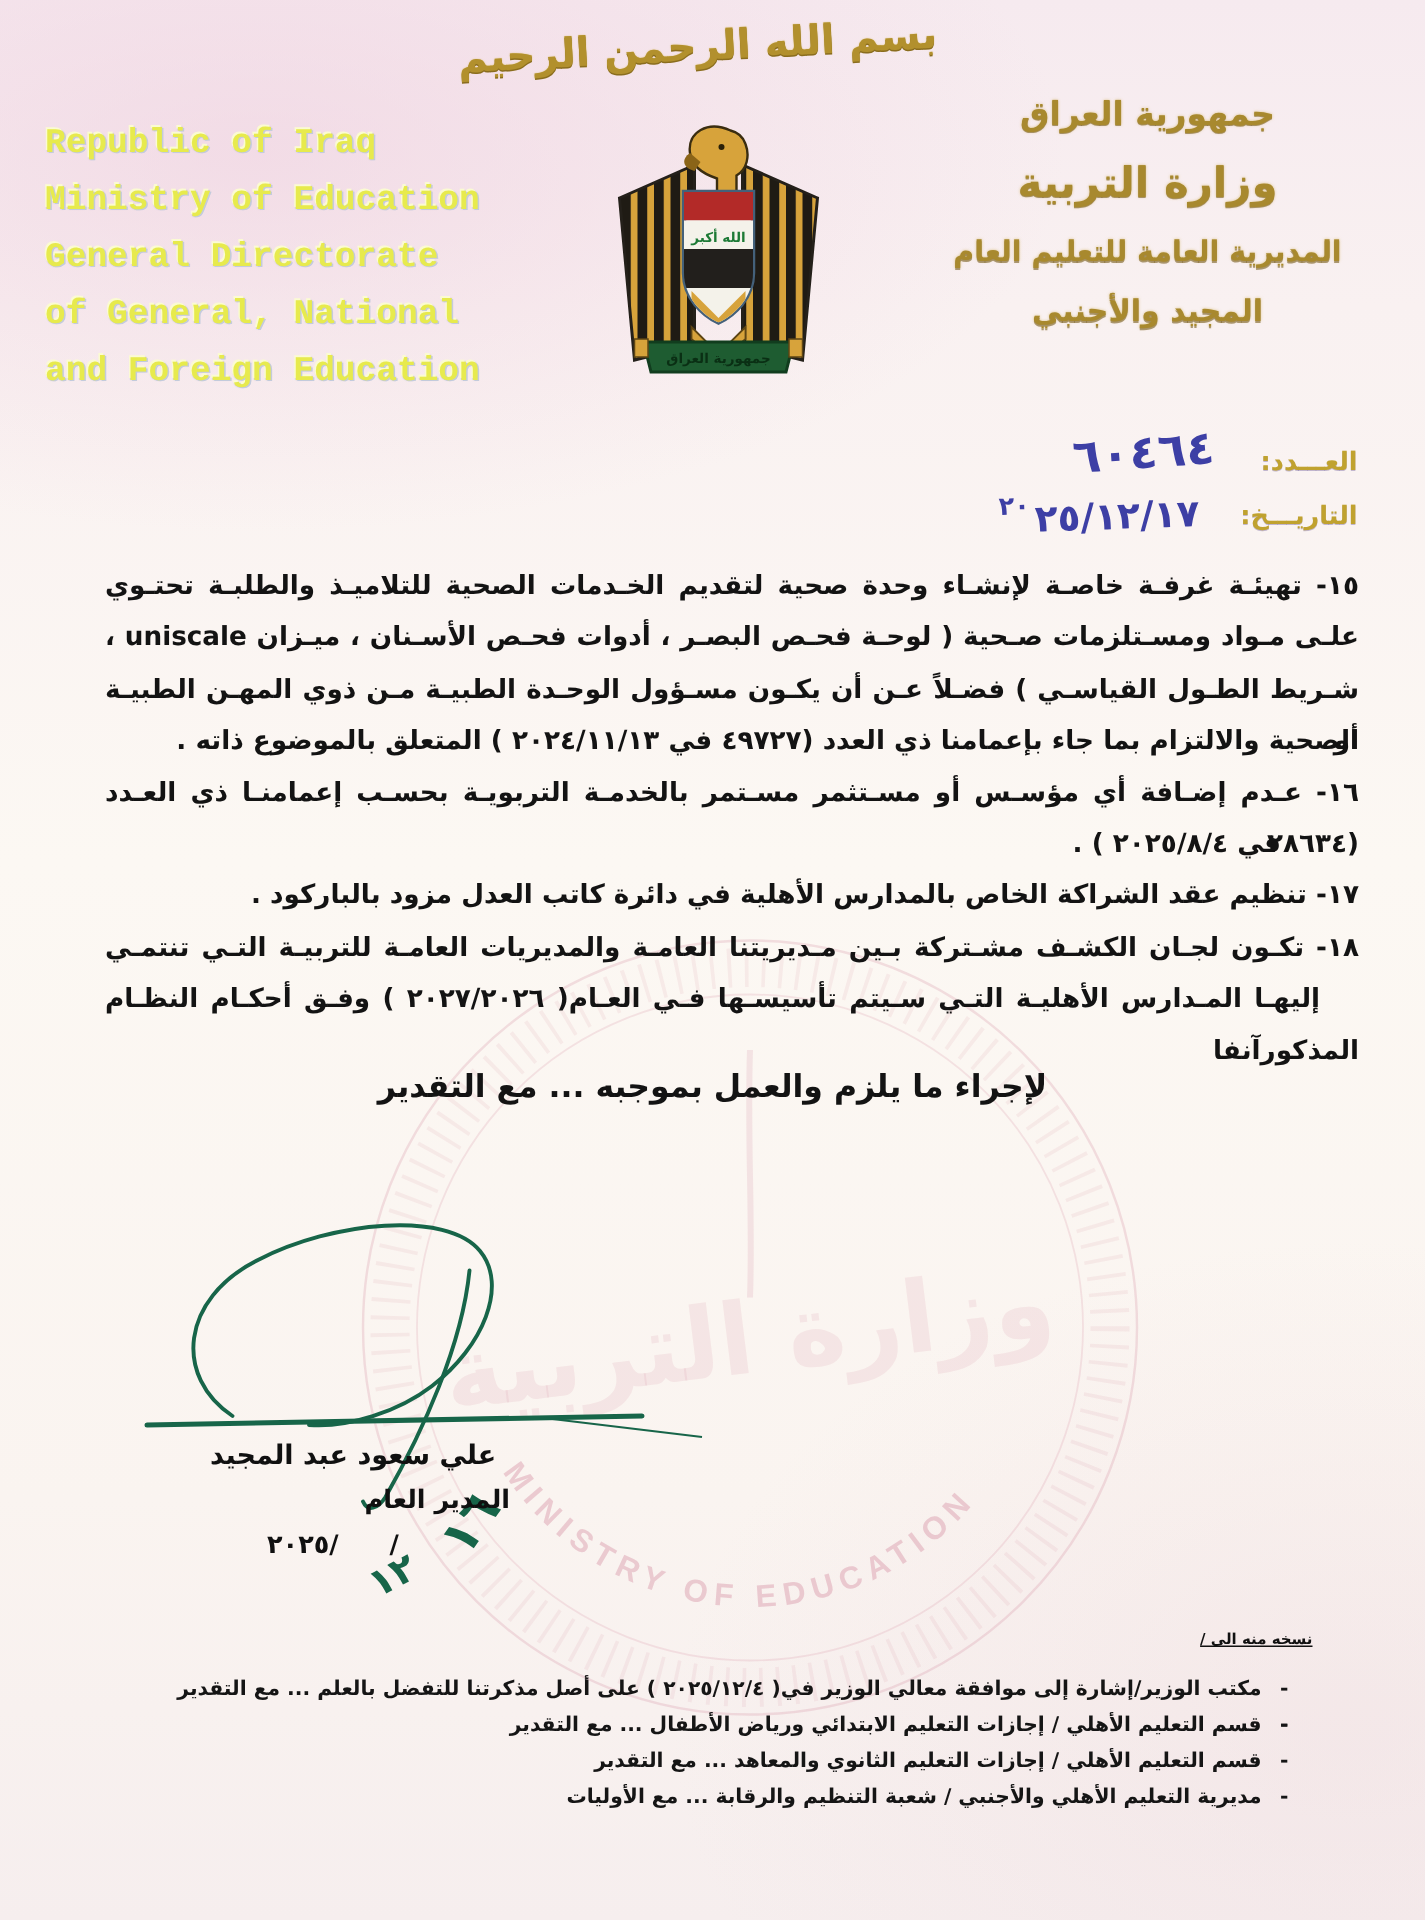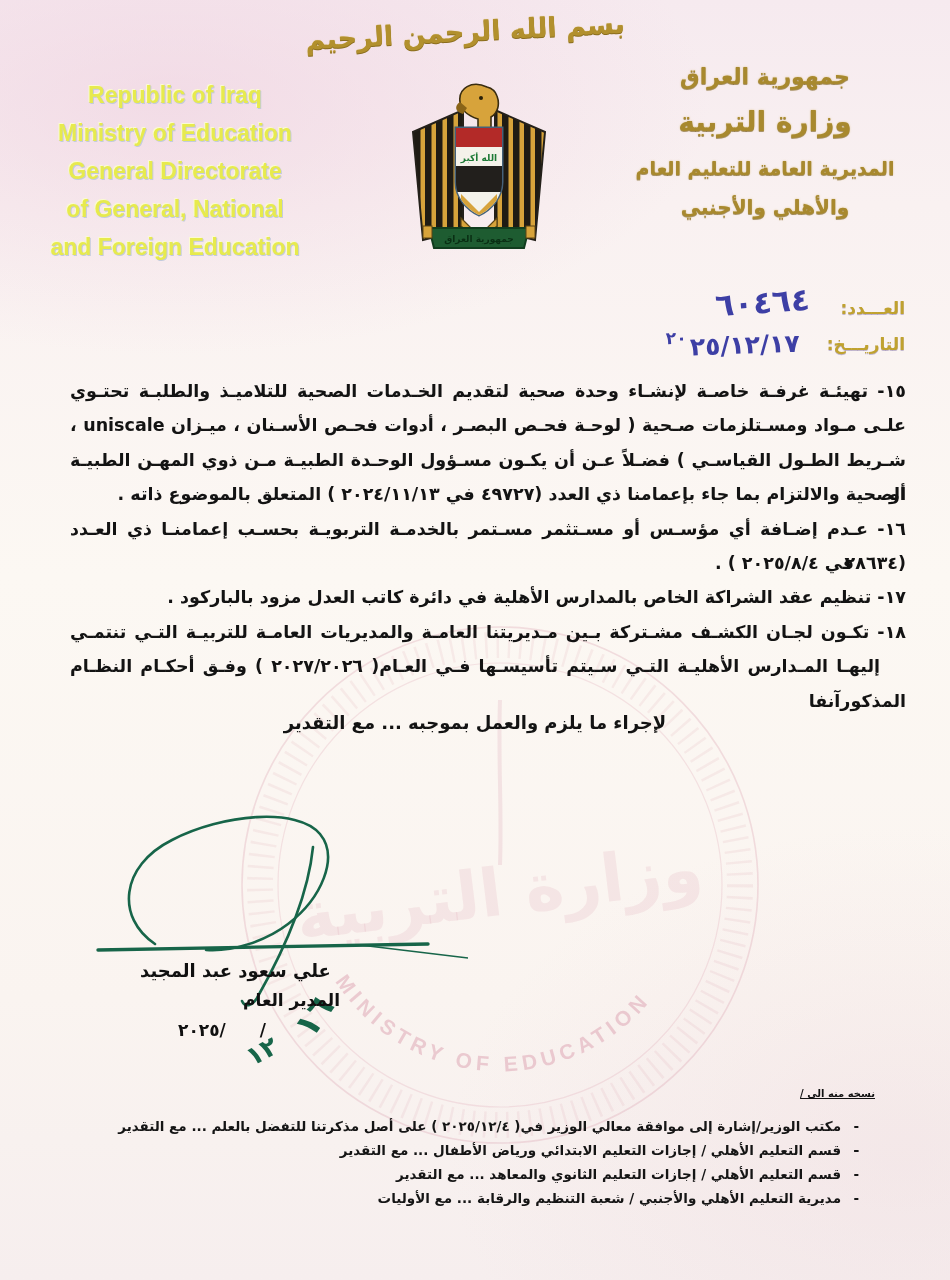--- a/index.html
+++ b/index.html
@@ -11,22 +11,22 @@
       radial-gradient(ellipse 700px 500px at 95% 90%, rgba(236,214,220,.35), rgba(236,214,220,0) 65%),
       linear-gradient(180deg,#f6eaef 0%,#f9f1f1 16%,#fcf8f3 45%,#faf4f0 78%,#f6eeee 100%);
   }
   
   .basmala{
     position:absolute; left:300px; top:16px; width:330px; text-align:center;
     color:#b2902d; font-weight:bold; font-size:27px; transform:rotate(-3deg);
     text-shadow:0 1px 0 #8a6d1e, 0 0 1px #d9bd6a; letter-spacing:1px;
   }
   .lh-en{
-    position:absolute; left:30px; top:76px; width:290px; text-align:center;
-    font-family:Liberation Sans, sans-serif; font-weight:bold; font-size:23px; line-height:38px;
+    position:absolute; left:30px; top:76px; width:290px; text-align:left;
+    font-family:Liberation Mono, monospace; font-weight:bold; font-size:23px; line-height:38px;
     color:#e7ea4d;
     text-shadow:1px 1px 0 #c3cbdc, -1px -1px 0 #fbfbd2, 0 0 1px #aab4c8;
   }
   .emblem{ position:absolute; left:403px; top:82px; }
   .lh-ar{
     position:absolute; right:30px; top:58px; width:310px; text-align:center;
     color:#a8892e; font-weight:bold;
     text-shadow:0 1px 0 rgba(110,82,18,.55), 0 0 2px rgba(201,165,58,.6);
   }
   .lh-ar .l1{font-size:22px; line-height:38px;}
@@ -54,21 +54,21 @@
     color:#131313; font-weight:bold; font-size:17.5px;
   }
   .bl{ height:34.4px; line-height:34.4px; white-space:nowrap; }
   .bl.j{ white-space:normal; text-align:justify; text-align-last:justify; }
   .bl.end{ text-align:right; }
   .bl.ind{ padding-right:52px; }
   .bl.ind2{ padding-right:26px; }
   .bl.leftend{ text-align:right; padding-left:66px; }
   .closing{
     position:absolute; left:0; top:712px; width:950px; text-align:center;
-    direction:rtl; color:#131313; font-weight:bold; font-size:18px;
+    direction:rtl; color:#131313; font-weight:bold; font-size:21px;
   }
   
   .sig-svg{ position:absolute; left:60px; top:802px; }
   .sig-name{ position:absolute; left:140px; top:960px; width:230px; text-align:left;
     direction:rtl; font-weight:bold; font-size:18px; color:#101010;}
   .sig-title{ position:absolute; left:140px; top:990px; width:200px; 
     direction:rtl; font-weight:bold; font-size:17px; color:#101010;}
   .sig-date{ position:absolute; left:178px; top:1020px; direction:ltr;
     font-weight:bold; font-size:17px; color:#101010; letter-spacing:1px;}
   .sig-date .gap{ display:inline-block; width:34px; }
@@ -139,21 +139,21 @@
       <rect x="20" y="144" width="9" height="12" fill="#d7a33b" stroke="#5d4514" stroke-width="1"></rect>
       <rect x="123" y="144" width="9" height="12" fill="#d7a33b" stroke="#5d4514" stroke-width="1"></rect>
       <text x="76" y="160" font-size="9" text-anchor="middle" fill="#0a2f14" font-weight="bold" font-family="DejaVu Sans, sans-serif">جمهورية العراق</text>
     </svg>
   </div>
 
   <div class="lh-ar">
     <div class="l1">جمهورية العراق</div>
     <div class="l2">وزارة التربية</div>
     <div class="l3">المديرية العامة للتعليم العام</div>
-    <div class="l4">والأهلي والأجنبي</div>
+    <div class="l4">المجيد والأجنبي</div>
   </div>
 
   <div class="ref-label" style="right:45px; top:298px;">العـــدد:</div>
   <div class="ref-number ink">٦٠٤٦٤</div>
   <div class="ref-label" style="right:45px; top:334px;">التاريـــخ:</div>
   <div class="ref-date ink"><span class="sup">٢٠</span><span>٢٥/١٢/١٧</span></div>
 
   <div class="wm">
     <svg width="660" height="620" viewBox="170 590 660 620">
       <circle cx="500" cy="885" r="258" fill="none" stroke="rgba(213,139,160,0.25)" stroke-width="1.6"></circle>

